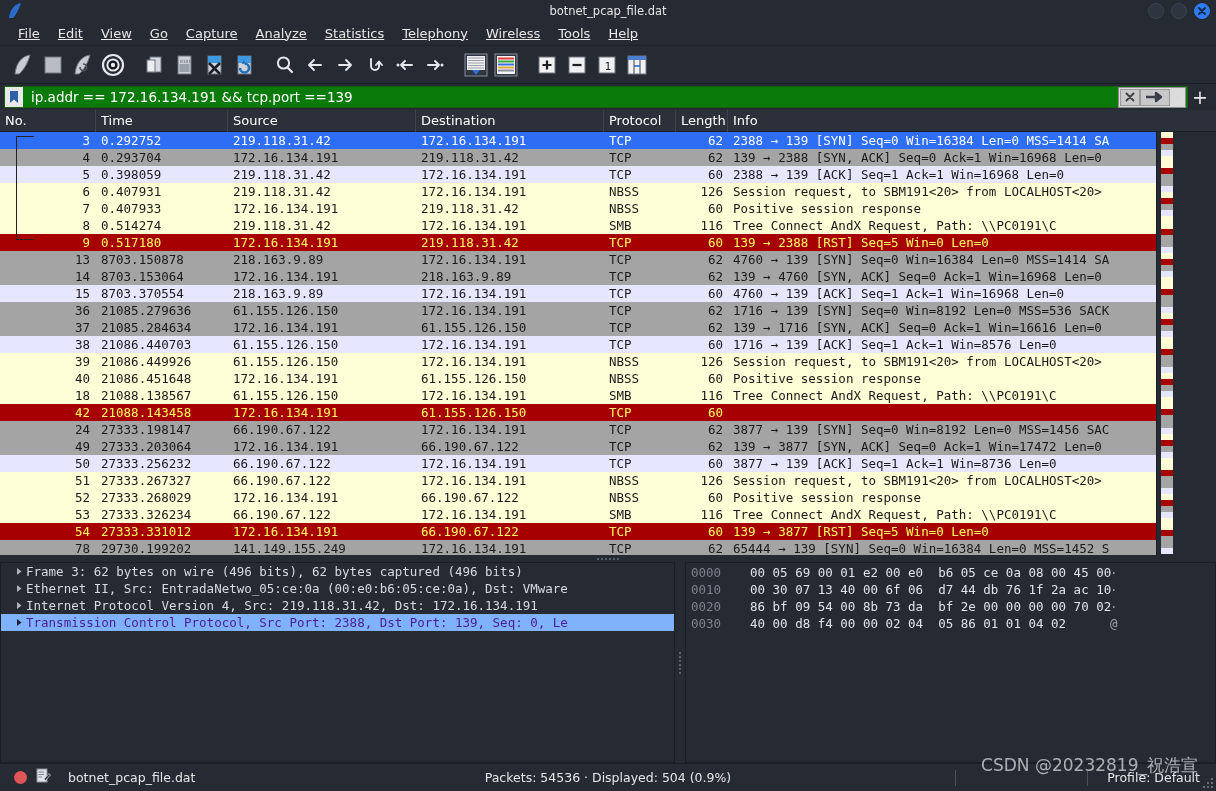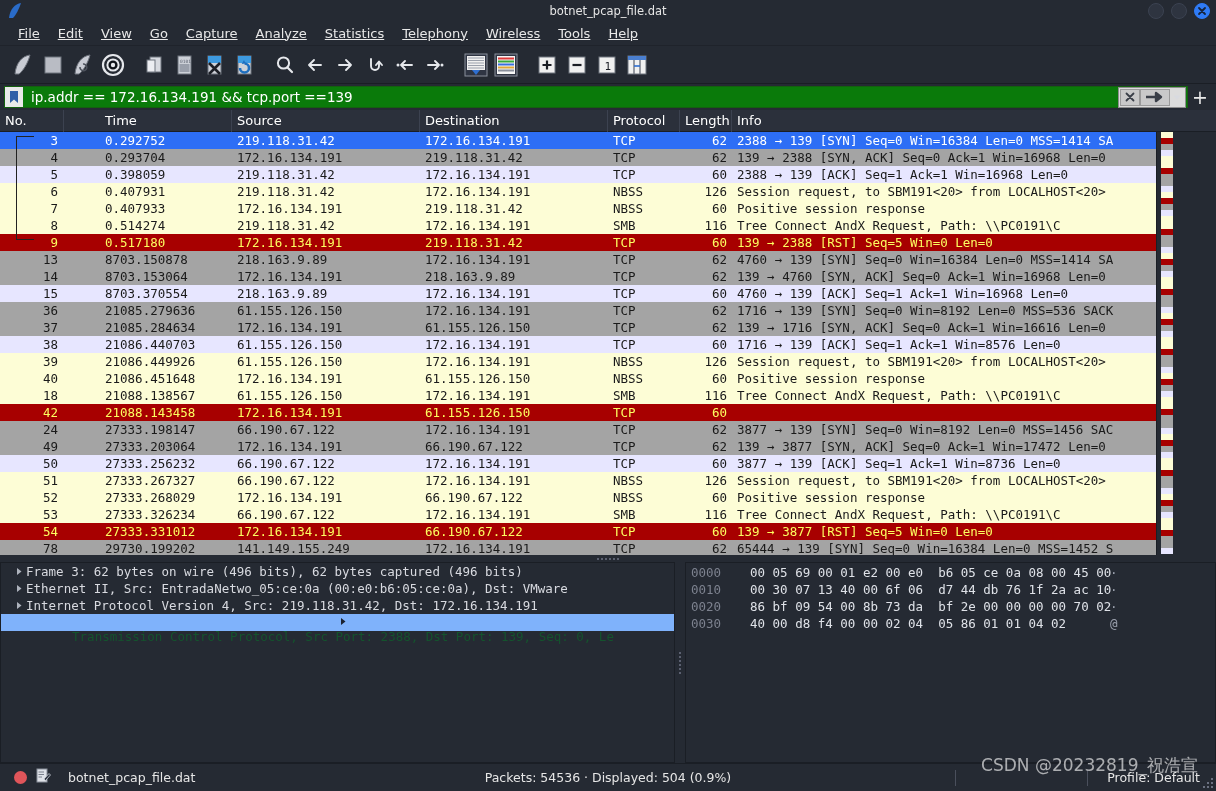--- a/index.html
+++ b/index.html
@@ -82,22 +82,22 @@
   .plist-header .hcell {
     border-right: 1px solid #3c4250; height: 22px; line-height: 22px;
     padding-left: 5px; overflow: hidden; white-space: nowrap;
   }
   .plist-body { flex: 1; overflow: hidden; position: relative; background:#ffffff; }
   .prow {
     display: flex; height: 17px; line-height: 17px;
     font-family: "DejaVu Sans Mono", monospace; font-size: 12.5px; white-space: nowrap;
   }
   .prow .c { overflow: hidden; height: 17px; }
-  .c-no   { width: 64px;  text-align: right; padding-right: 6px; }
-  .c-time { width: 132px; padding-left: 5px; margin-left: 36px; }
+  .c-no   { width: 96px;  text-align: right; padding-right: 6px; }
+  .c-time { width: 132px; padding-left: 5px; }
   .c-src  { width: 188px; padding-left: 5px; }
   .c-dst  { width: 188px; padding-left: 5px; }
   .c-proto{ width: 72px;  padding-left: 5px; }
   .c-len  { width: 52px;  text-align: right; padding-right: 5px; }
   .c-info { flex: 1; padding-left: 5px; }
 
   .prow.sel  { background: #2d6ef5; color: #ffffff; }
   .prow.gray { background: #a4a4a4; color: #1a1a1a; }
   .prow.lav  { background: #e7e6ff; color: #1a1a1a; }
   .prow.cream{ background: #fdfdd6; color: #1a1a1a; }
@@ -127,21 +127,21 @@
   .bottom { flex: 1; display: flex; background: #252a33; overflow: hidden; }
   .detail-pane {
     width: 675px; background: #252a33; overflow: hidden;
     border: 1px solid #1a1e25; position: relative;
   }
   .dline {
     display: flex; align-items: center; height: 17px; line-height: 17px;
     font-family: "DejaVu Sans Mono", monospace; font-size: 12.5px; color: #d8dae0;
     white-space: nowrap; padding-left: 11px;
   }
-  .dline.selected { background: #7fb2fb; color: #14532d; flex-direction: column; }
+  .dline.selected { background: #7fb2fb; color: #4c1d95; }
   .twisty { width: 14px; flex: 0 0 14px; display:flex; align-items:center; justify-content:center; }
   .twisty svg { display: block; }
 
   .splitter-v { width: 10px; flex: 0 0 10px; background: #252a33; display:flex; align-items:center; justify-content:center; }
   .grip-dots-v { display: flex; flex-direction: column; gap: 2px; }
   .grip-dots-v i { width: 2px; height: 2px; background: #5b6070; display:block; }
 
   .hex-pane { flex: 1; background: #252a33; border: 1px solid #1a1e25; overflow: hidden; padding-top: 1px; }
   .hline {
     display: flex; height: 17px; line-height: 17px;

